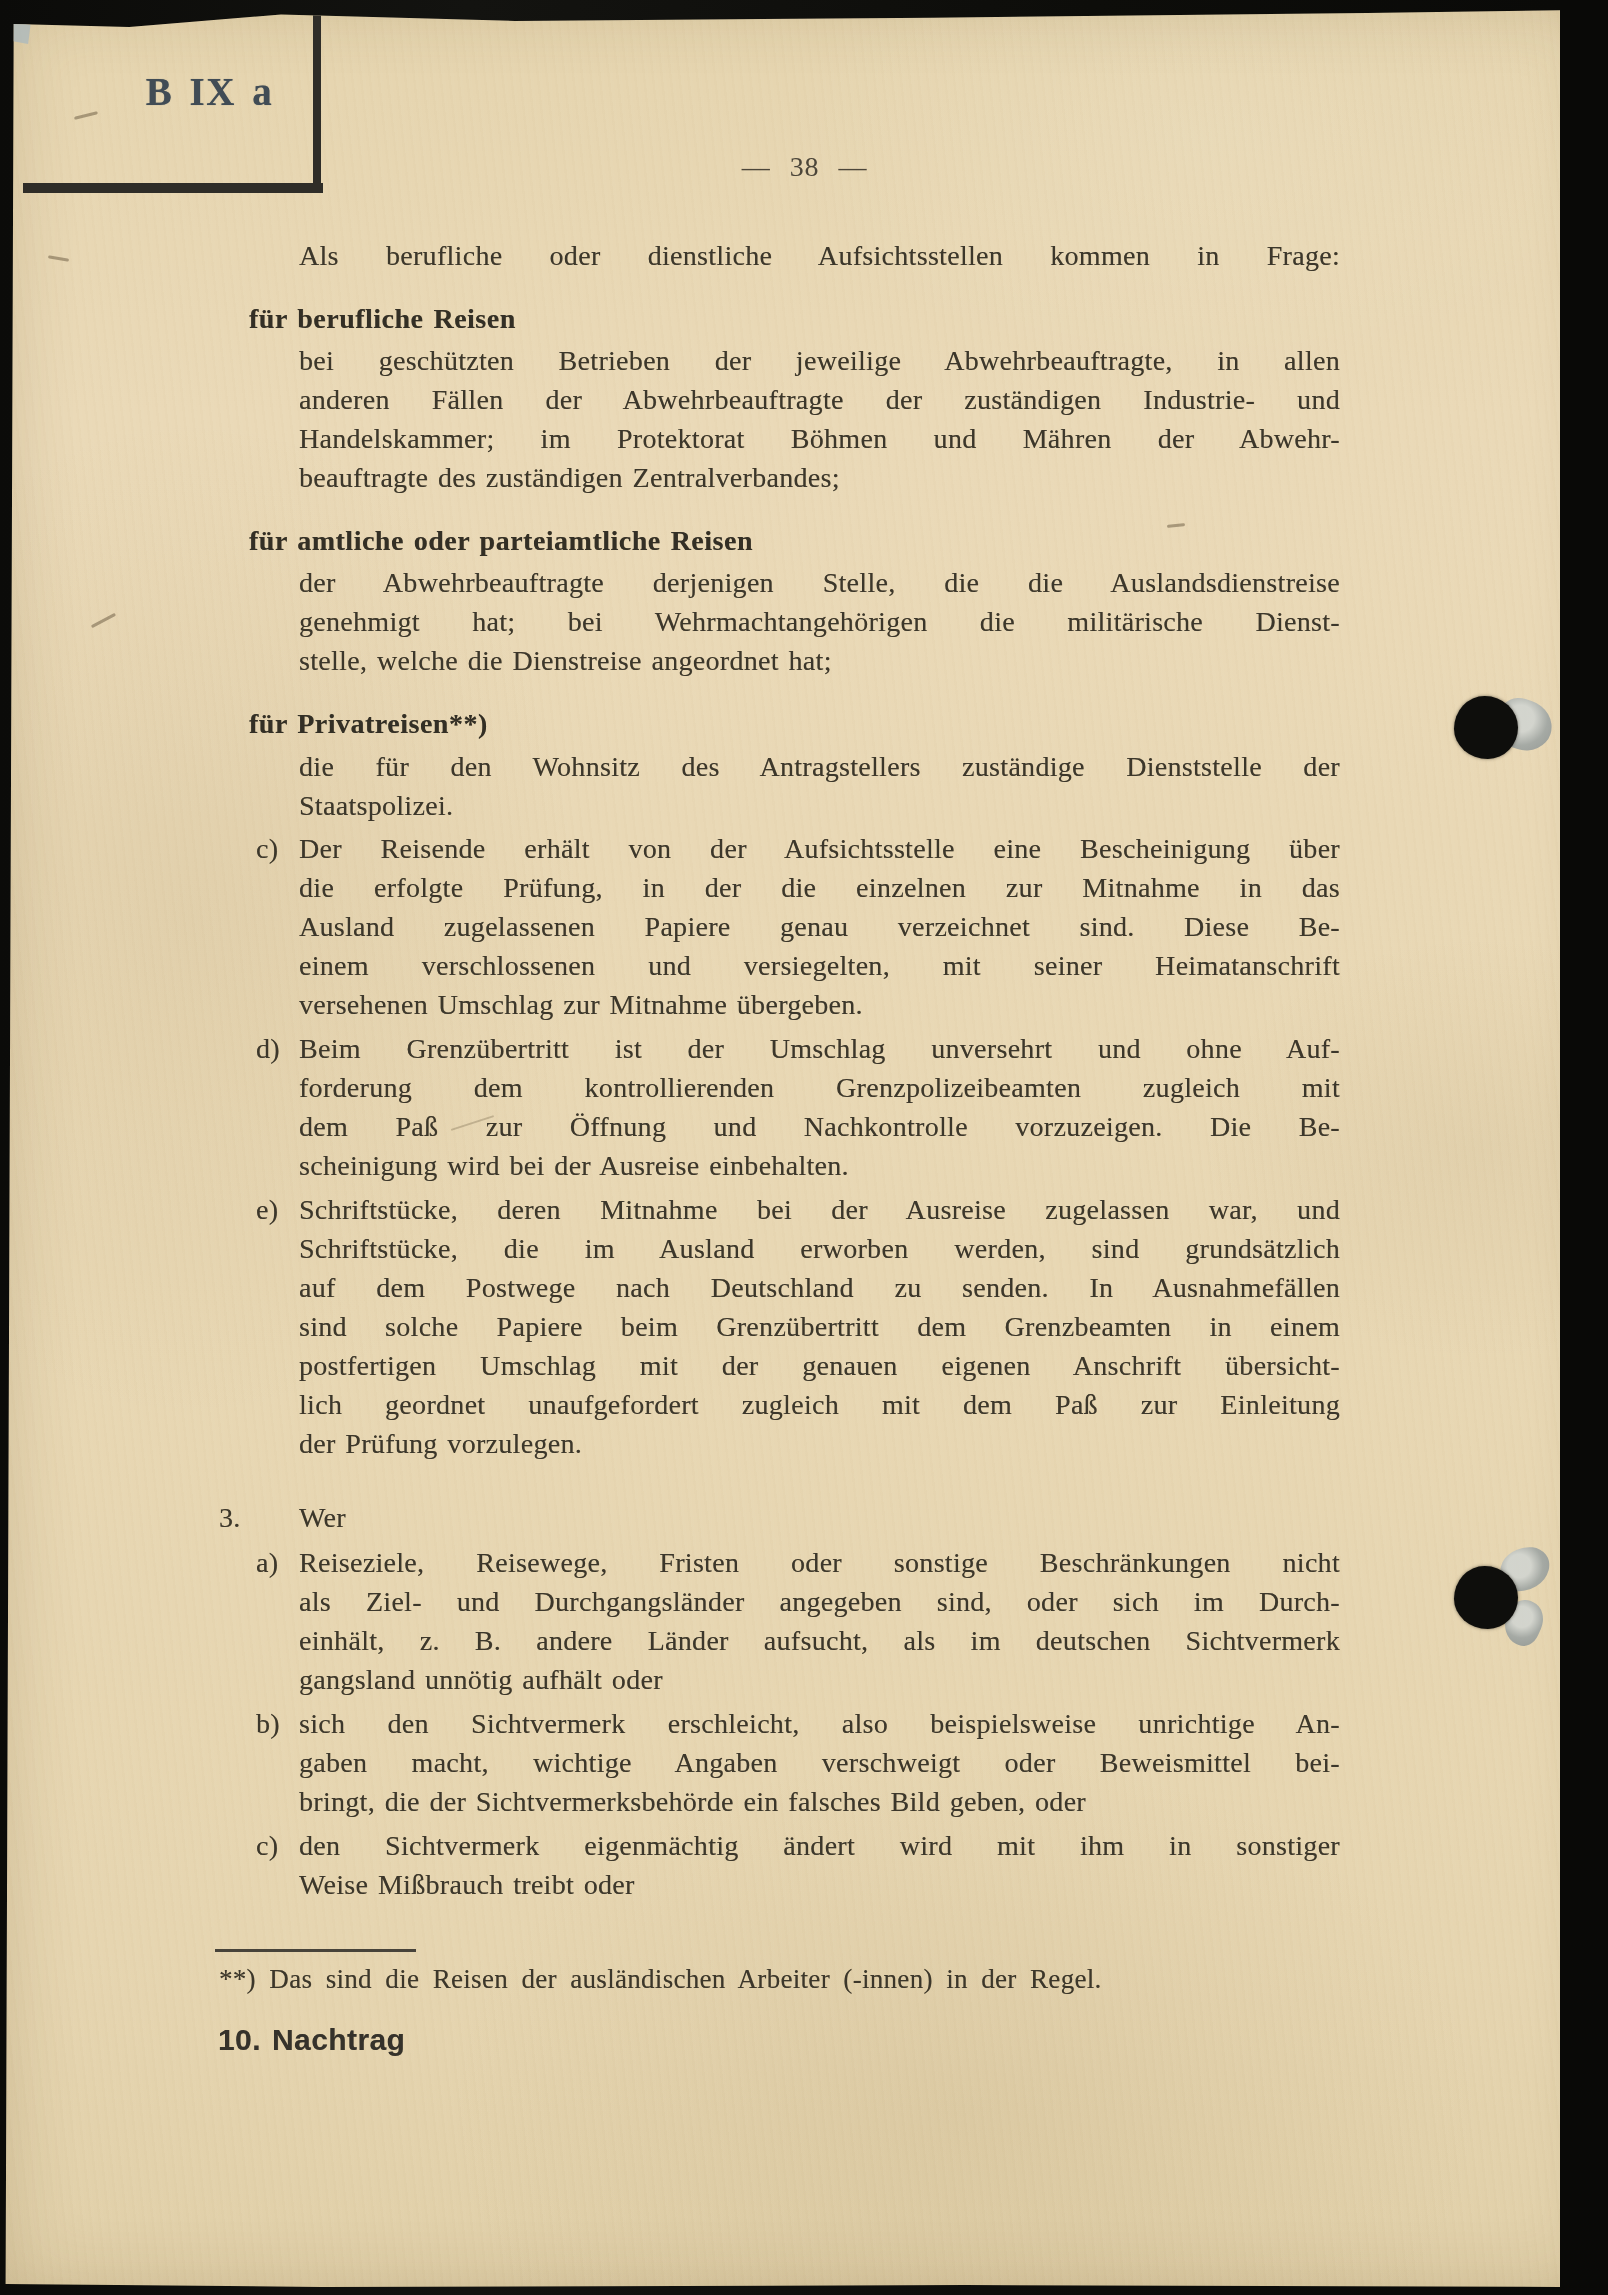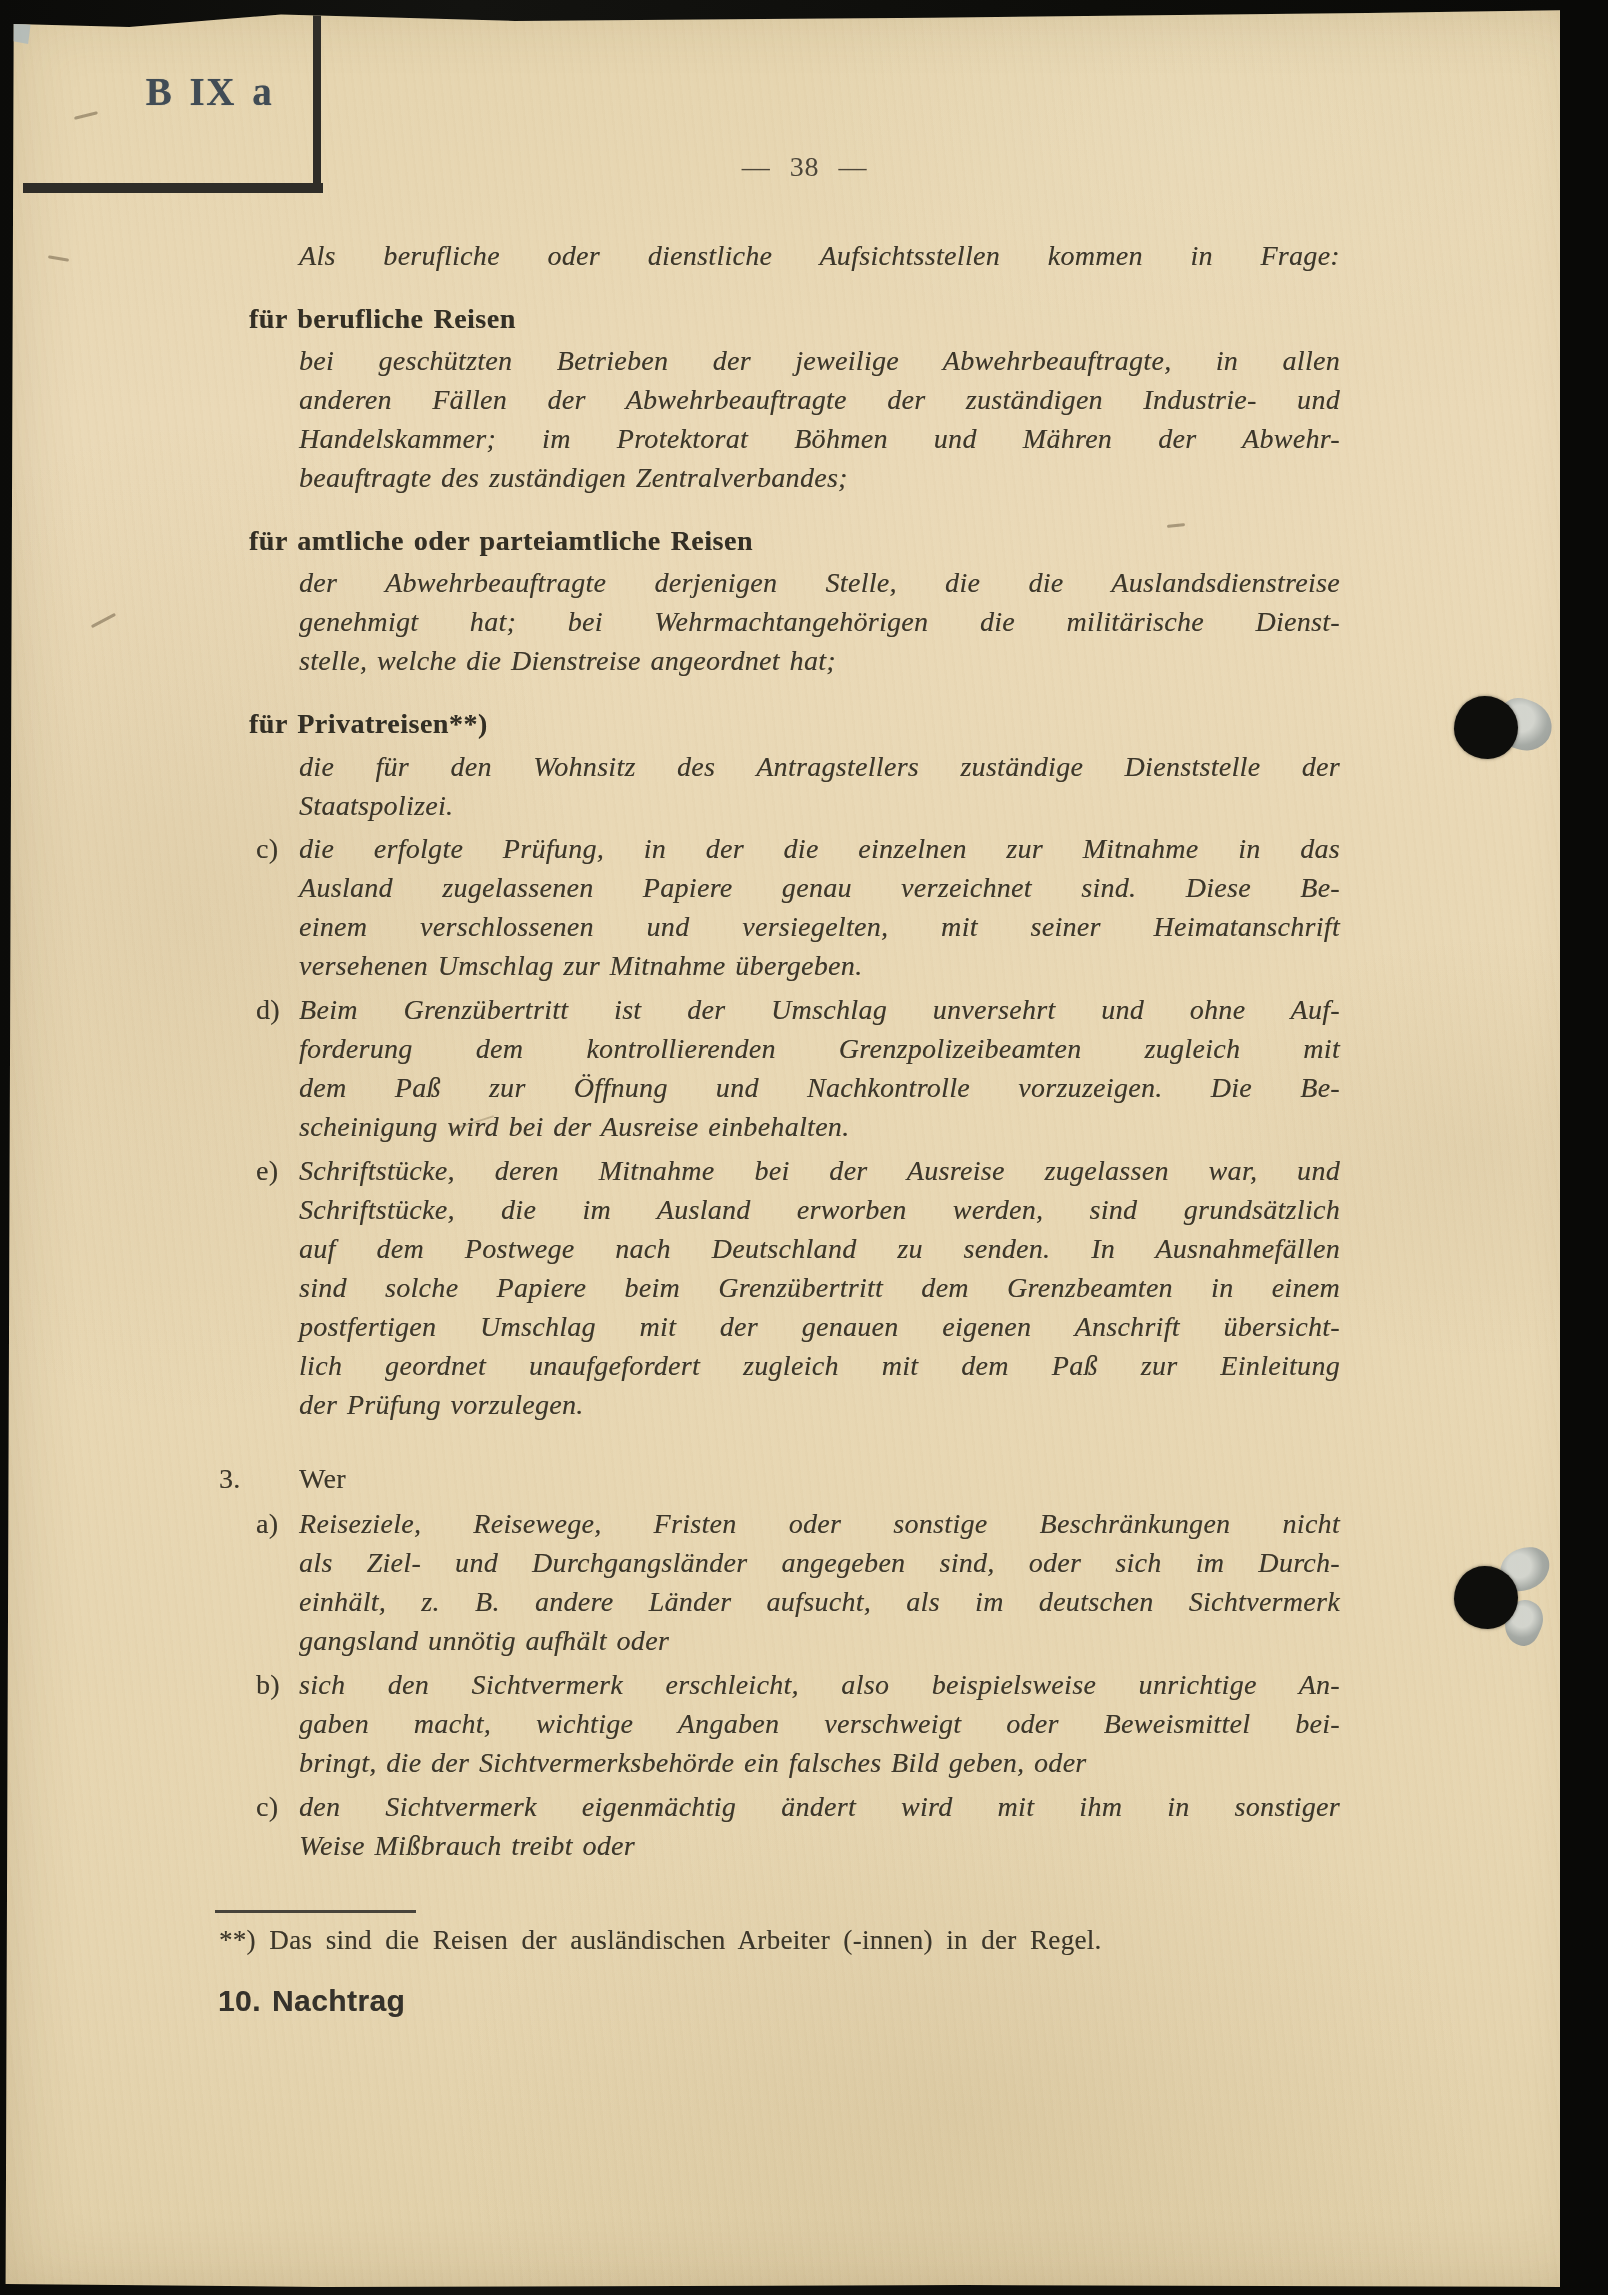--- a/index.html
+++ b/index.html
@@ -27,21 +27,21 @@
   .box-label{position:absolute;left:121px;top:69px;width:177px;text-align:center;
     font-size:39px;font-weight:700;color:#414c55;letter-spacing:1.6px;word-spacing:4.8px;
     text-shadow:0 0 0.8px rgba(65,76,85,.6);}
   
   .page-number{position:absolute;left:700px;top:151px;width:209px;text-align:center;
     font-size:28px;color:#4c463a;word-spacing:11.3px;letter-spacing:0.8px;}
   
   #content{position:absolute;left:299px;top:236px;width:1041px;
     font-size:28px;line-height:39px;color:#3c372b;letter-spacing:0.3px;word-spacing:2.4px;
     text-shadow:0.2px 0.3px 0.6px rgba(62,52,30,.45);}
-  .line{white-space:normal;font-style:italic;}
+  .line{white-space:normal;}
   .line.just{text-align:justify;text-align-last:justify;}
   .sec{position:relative;}
   .sec.header{font-weight:700;color:#332f25;margin:24px 0 3.2px -50px;letter-spacing:0.5px;}
   .sec.para{margin-top:3.2px;}
   .sec.lettered{margin-top:4.8px;}
   .sec.numbered{margin:35px 0 6.4px 0;}
   .let-label{position:absolute;left:-43px;top:0;}
   .num-label{position:absolute;left:-80px;top:0;}
   
   .footnote-rule{margin:45px 0 8px -84px;width:201px;height:0;border-top:3.2px solid #47433a;}
@@ -96,20 +96,21 @@
             <div class="line just">genehmigt hat; bei Wehrmachtangehörigen die militärische Dienst-</div>
             <div class="line">stelle, welche die Dienstreise angeordnet hat;</div>
           </div>
           <div class="sec header">für Privatreisen**)</div>
           <div class="sec para">
             <div class="line just">die für den Wohnsitz des Antragstellers zuständige Dienststelle der</div>
             <div class="line">Staatspolizei.</div>
           </div>
           <div class="sec lettered">
             <span class="let-label">c)</span>
+            <div class="line just">Der Reisende erhält von der Aufsichtsstelle eine Bescheinigung über</div>
             <div class="line just">die erfolgte Prüfung, in der die einzelnen zur Mitnahme in das</div>
             <div class="line just">Ausland zugelassenen Papiere genau verzeichnet sind. Diese Be-</div>
             <div class="line just">einem verschlossenen und versiegelten, mit seiner Heimatanschrift</div>
             <div class="line">versehenen Umschlag zur Mitnahme übergeben.</div>
           </div>
           <div class="sec lettered">
             <span class="let-label">d)</span>
             <div class="line just">Beim Grenzübertritt ist der Umschlag unversehrt und ohne Auf-</div>
             <div class="line just">forderung dem kontrollierenden Grenzpolizeibeamten zugleich mit</div>
             <div class="line just">dem Paß zur Öffnung und Nachkontrolle vorzuzeigen. Die Be-</div>

